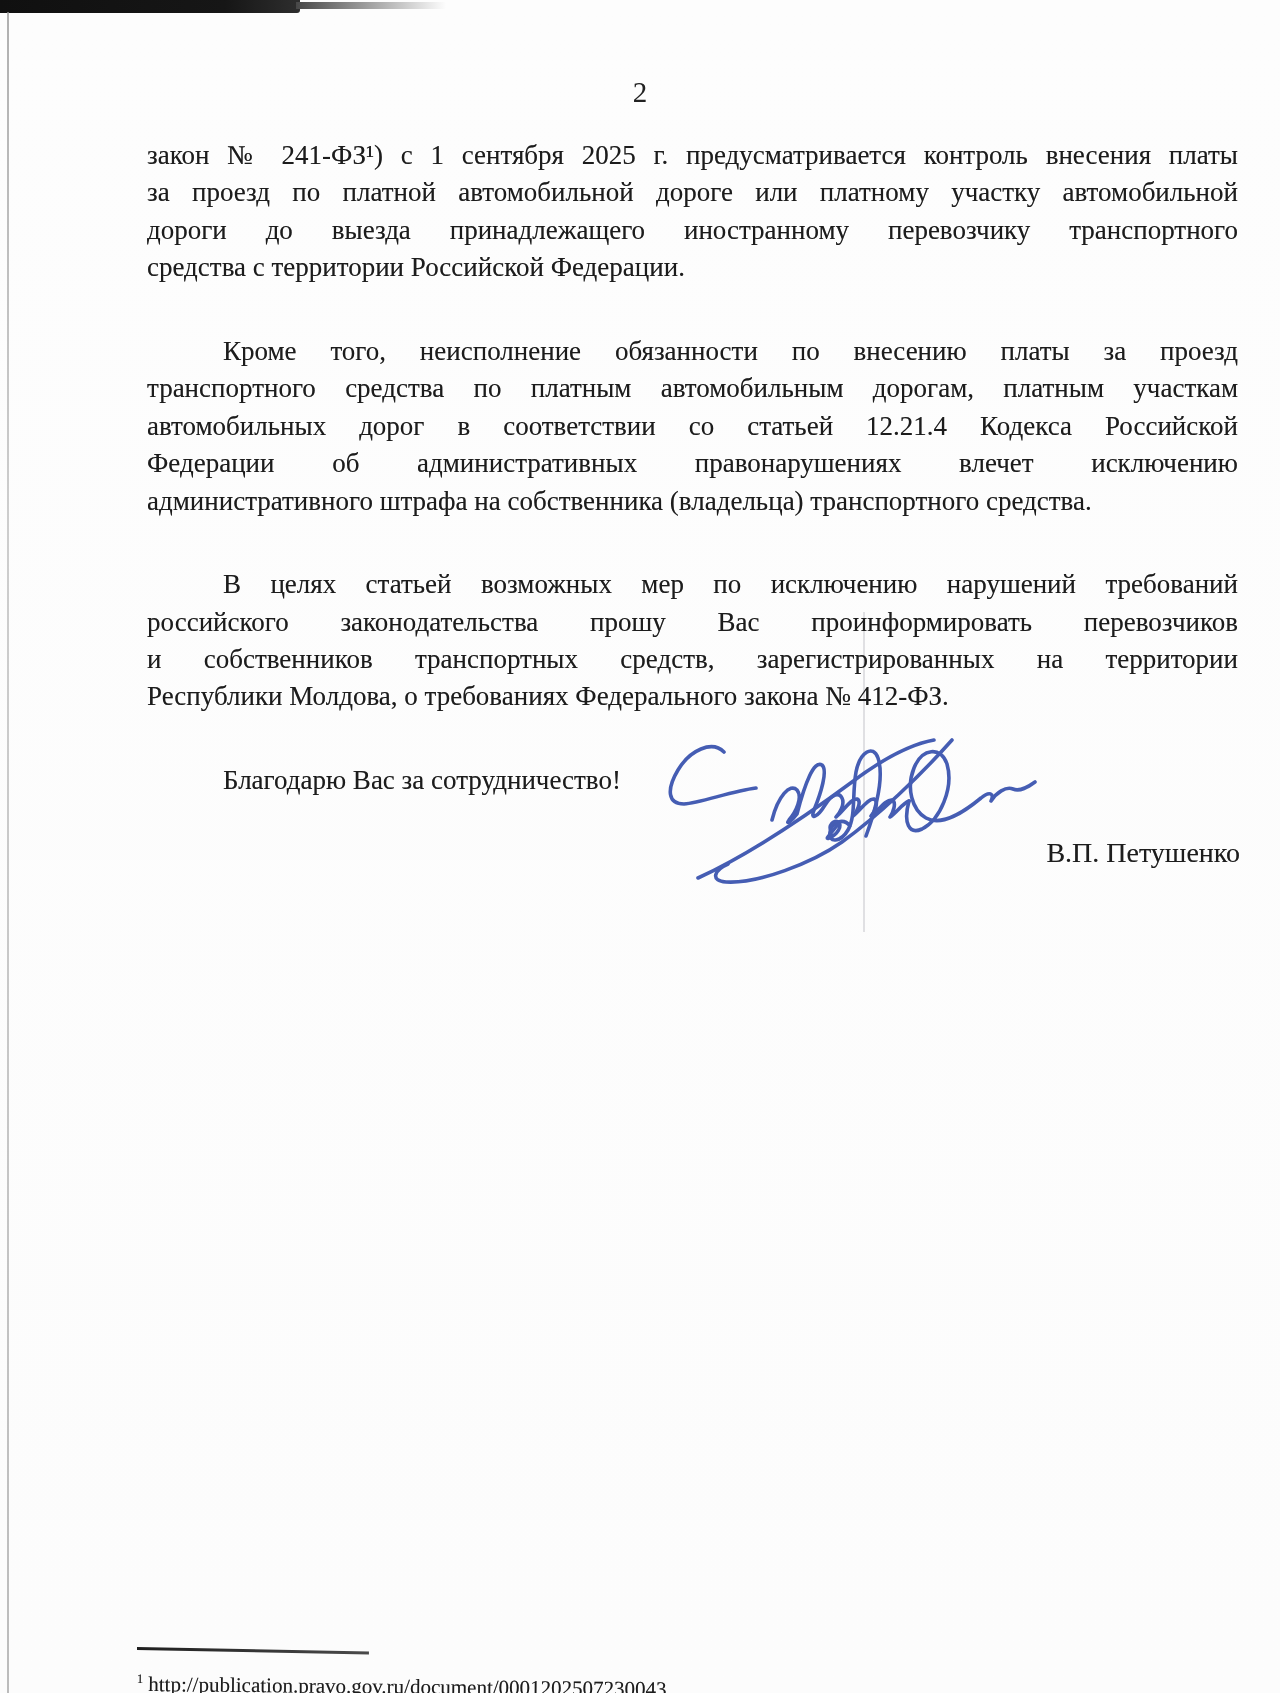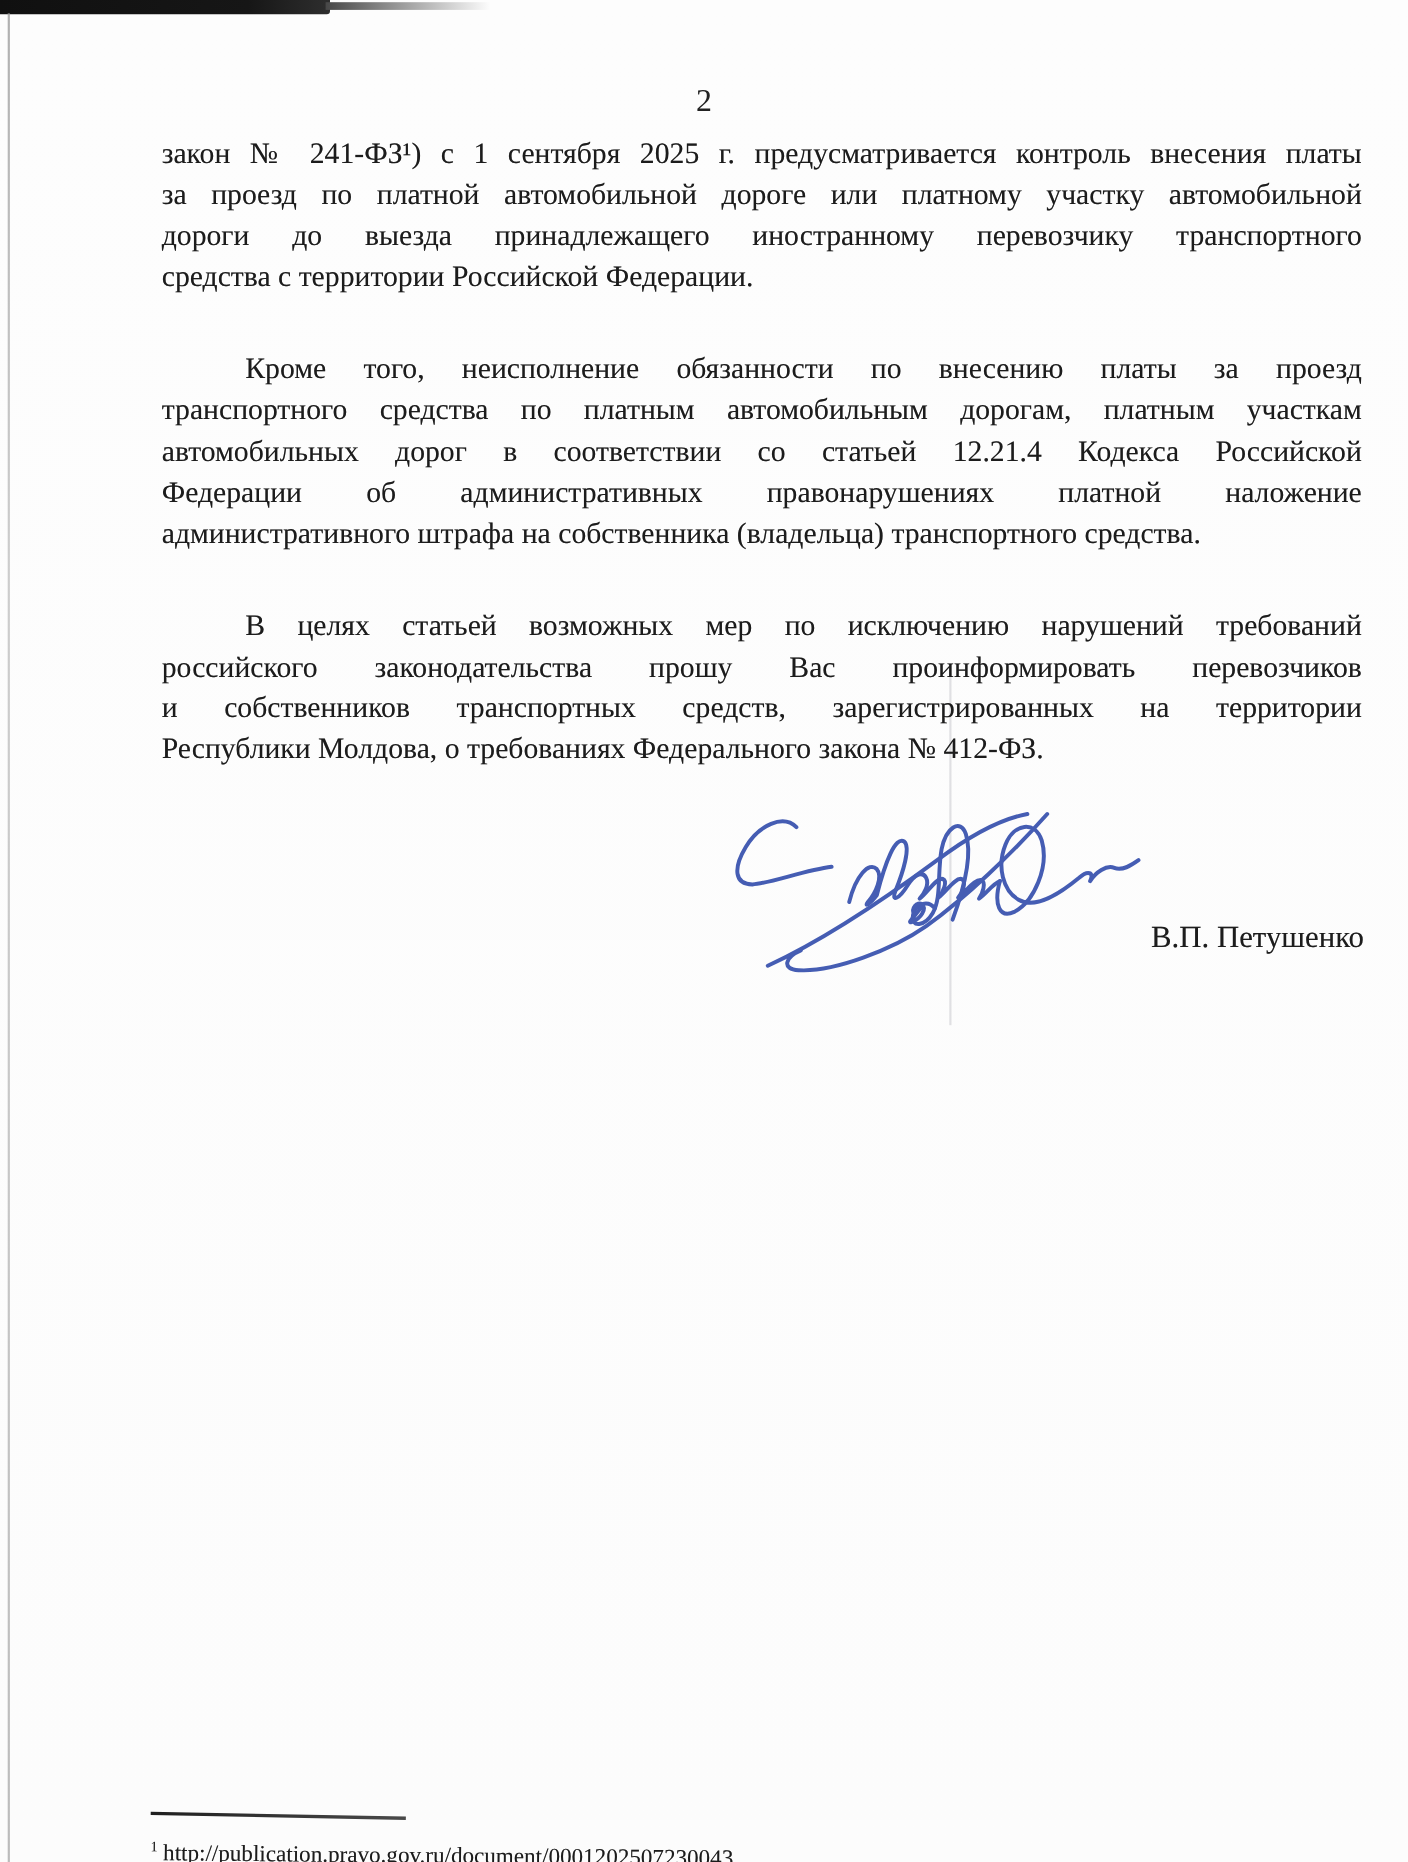--- a/index.html
+++ b/index.html
@@ -34,21 +34,21 @@
     position: absolute; left: 863px; top: 612px; width: 2px; height: 320px;
     background: rgba(150,150,162,.28);
   }
   
   .page-number {
     position: absolute; left: 0; top: 75px; width: 1280px;
     text-align: center; font-size: 29px; line-height: 34px; color: #222;
   }
   
   .body-text {
-    position: absolute; left: 147px; top: 121px; width: 1091px;
+    position: absolute; left: 147px; top: 137px; width: 1091px;
     font-size: 27px; line-height: 37.45px;
     color: #1c1c1c;
     text-shadow: 0 0 0.5px rgba(40,40,40,.45);
   }
   .paragraph { margin: 0; padding: 0; }
   .jl { text-align: justify; text-align-last: justify; }
   .ll { text-align: right; text-align-last: left; }
   .ind { text-indent: 76px; margin-top: 46px; }
   
   .signature-svg { position: absolute; left: 598px; top: 688px; width: 460px; height: 205px; }
@@ -87,28 +87,31 @@
     <div class="paragraph">
       <div class="jl">закон № 241-ФЗ¹) с 1 сентября 2025 г. предусматривается контроль внесения платы</div>
       <div class="jl">за проезд по платной автомобильной дороге или платному участку автомобильной</div>
       <div class="jl">дороги до выезда принадлежащего иностранному перевозчику транспортного</div>
       <div class="ll">средства с территории Российской Федерации.</div>
     </div>
     <div class="paragraph">
       <div class="jl ind">Кроме того, неисполнение обязанности по внесению платы за проезд</div>
       <div class="jl">транспортного средства по платным автомобильным дорогам, платным участкам</div>
       <div class="jl">автомобильных дорог в соответствии со статьей 12.21.4 Кодекса Российской</div>
-      <div class="jl">Федерации об административных правонарушениях платной наложение</div>
+      <div class="jl">Федерации об административных правонарушениях влечет исключению</div>
       <div class="ll">административного штрафа на собственника (владельца) транспортного средства.</div>
     </div>
     <div class="paragraph">
       <div class="jl ind">В целях статьей возможных мер по исключению нарушений требований</div>
       <div class="jl">российского законодательства прошу Вас проинформировать перевозчиков</div>
       <div class="jl">и собственников транспортных средств, зарегистрированных на территории</div>
       <div class="ll">Республики Молдова, о требованиях Федерального закона № 412-ФЗ.</div>
+    </div>
+    <div class="paragraph">
+      <div class="ll ind">Благодарю Вас за сотрудничество!</div>
     </div>
   </div>
 
   <svg class="signature-svg" viewBox="0 0 460 205" xmlns="http://www.w3.org/2000/svg">
     <g fill="none" stroke="#3c55b0" stroke-width="3.6" stroke-linecap="round" stroke-linejoin="round" opacity="0.95">
       <path d="M126,64 C114,52 92,62 80,82 C68,102 70,116 86,116 C102,115 134,103 158,100"></path>
       <path d="M174,132 C180,108 192,95 199,102 C205,109 198,124 191,132 C187,137 193,134 199,126 C207,95 216,72 224,77 C230,82 223,105 216,122 C212,132 219,130 227,117 C234,106 241,104 244,110 C247,116 242,125 238,129 C245,124 253,110 259,111 C264,113 259,124 255,128 C262,123 270,110 276,111 C281,113 277,124 273,128 C280,123 288,111 294,112 C299,114 295,125 292,129 C298,125 305,115 311,113"></path>
       <path d="M311,113 C305,135 311,147 324,141 C342,132 356,100 349,76 C343,58 324,60 316,80 C308,100 314,122 328,130 C344,139 366,124 383,110 C391,103 397,105 393,113 C398,105 408,98 415,101 C422,104 430,99 437,94"></path>
       <path d="M354,52 C322,88 280,128 244,154 C214,175 160,196 128,194 C112,193 116,182 130,176"></path>
       <path d="M100,190 C148,168 208,128 254,94 C286,70 314,56 336,52"></path>

